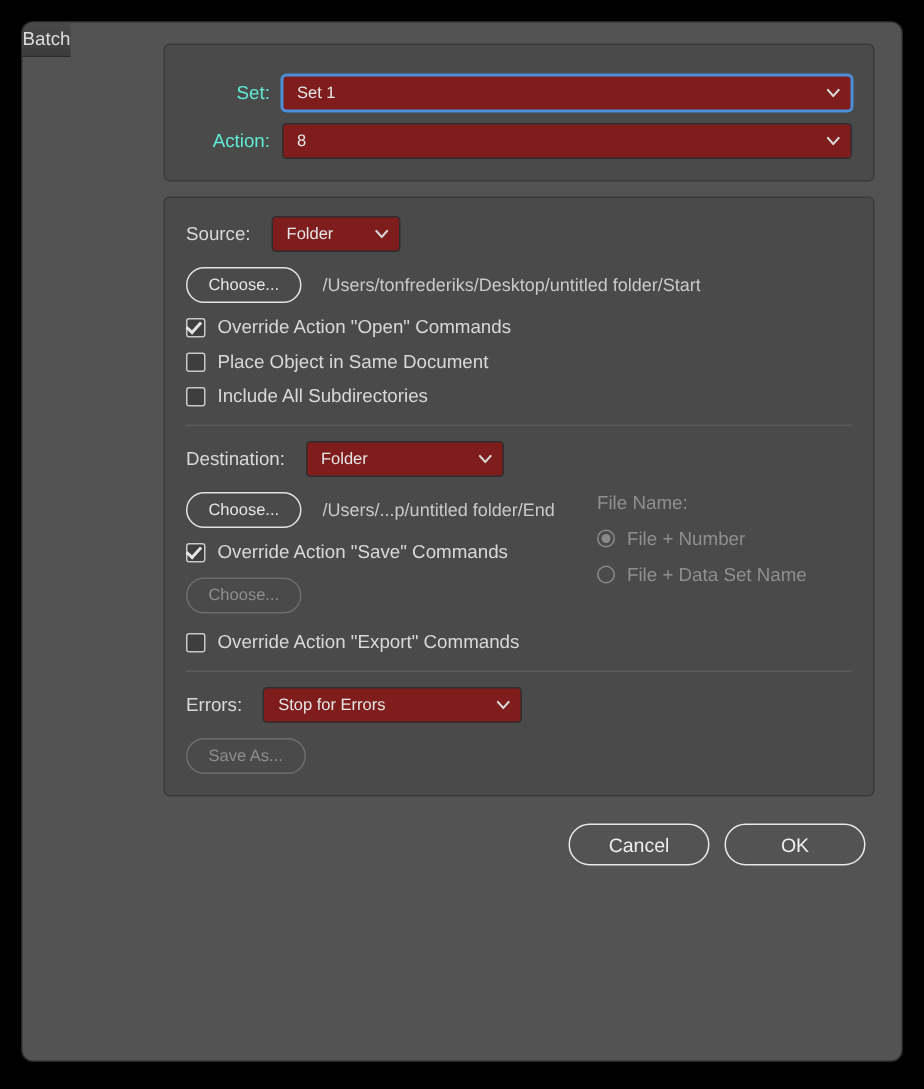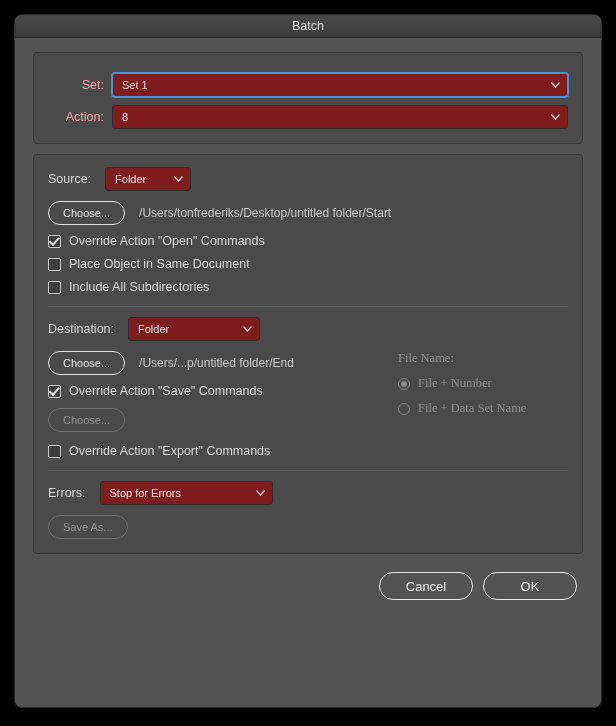--- a/index.html
+++ b/index.html
@@ -1,26 +1,26 @@
 <!DOCTYPE html>
 <html><head>
 <meta charset="utf-8">
 <style>
   * { box-sizing: border-box; margin: 0; padding: 0; font-family: -apple-system, "Helvetica Neue", Arial, sans-serif; }
   body { background: #000; width: 616px; height: 726px; position: relative; }
   .shadow { position: absolute; top: 14px; left: 14px; right: 14px; bottom: 14px; box-shadow: 0 20px 50px rgba(0,0,0,0.7); border-radius: 8px; }
-  .window { position: absolute; top: 14px; left: 14px; right: 14px; bottom: 18px; background: #535353; border-radius: 8px; overflow: hidden; border: 1px solid #2a2a2a; display: flex; flex-direction: column; }
+  .window { position: absolute; top: 14px; left: 14px; right: 14px; bottom: 18px; background: #535353; border-radius: 8px; overflow: hidden; border: 1px solid #2a2a2a; display: flex; flex-direction: row; gap: 44px; }
   .titlebar { height: 23px; background: linear-gradient(#4a4a4a,#3c3c3c); border-bottom: 1px solid #2a2a2a; display: flex; align-items: center; justify-content: center; color: #ddd; font-size: 12.5px; }
   .body { flex: 1; padding: 14px 18px 16px 18px; display: flex; flex-direction: column; gap: 10px; }
   .section { background: #4a4a4a; border: 1px solid #3a3a3a; border-radius: 4px; padding: 12px 14px 14px 14px; }
   .lbl { color: #d8d8d8; font-size: 12.5px; }
-  .lbl-dim { color: #8f8f8f; font-size: 12.5px; font-family: Liberation Serif, serif; }
+  .lbl-dim { color: #8f8f8f; font-size: 12.5px; }
   .row { display: flex; align-items: center; gap: 8px; }
   .field-row { display: flex; align-items: center; margin-top: 8px; }
-  .right-label { width: 56px; text-align: right; margin-right: 8px; color: #fca5a5; font-size: 12.5px; }
+  .right-label { width: 56px; text-align: right; margin-right: 8px; color: #5eead4; font-size: 12.5px; }
   .pathtxt { color: #c9c9c9; font-size: 12px; margin-left: 6px; white-space: nowrap; overflow: hidden; text-overflow: ellipsis; }
   .dropdown { position: relative; background: #7f1d1d; border: 1px solid #2e2e2e; border-radius: 3px; height: 24px; display: flex; align-items: center; padding: 0 24px 0 9px; color: #e6e6e6; font-size: 11px; cursor: default; }
   .dropdown.focus { border: 1px solid #4a90d9; box-shadow: 0 0 0 1px #4a90d9; }
   .dropdown .chev { position: absolute; right: 7px; top: 50%; transform: translateY(-50%); pointer-events: none; }
   .chev svg { display: block; }
   .pillbtn { background: transparent; border: 1.2px solid #e2e2e2; color: #e6e6e6; border-radius: 999px; height: 24px; padding: 0 14px; font-size: 11px; display: inline-flex; align-items: center; justify-content: center; cursor: default; }
   .pillbtn.dim { border-color: #6d6d6d; color: #8f8f8f; }
   .check-row { display: flex; align-items: center; gap: 8px; margin-top: 9px; }
   .checkbox { width: 13px; height: 13px; border: 1px solid #c8c8c8; border-radius: 2px; background: #3e3e3e; display: flex; align-items: center; justify-content: center; }
   .checkbox.checked::after { content: ""; width: 8px; height: 4px; border-left: 2px solid #e4e4e4; border-bottom: 2px solid #e4e4e4; transform: rotate(-48deg) translate(0px,-1px); }

